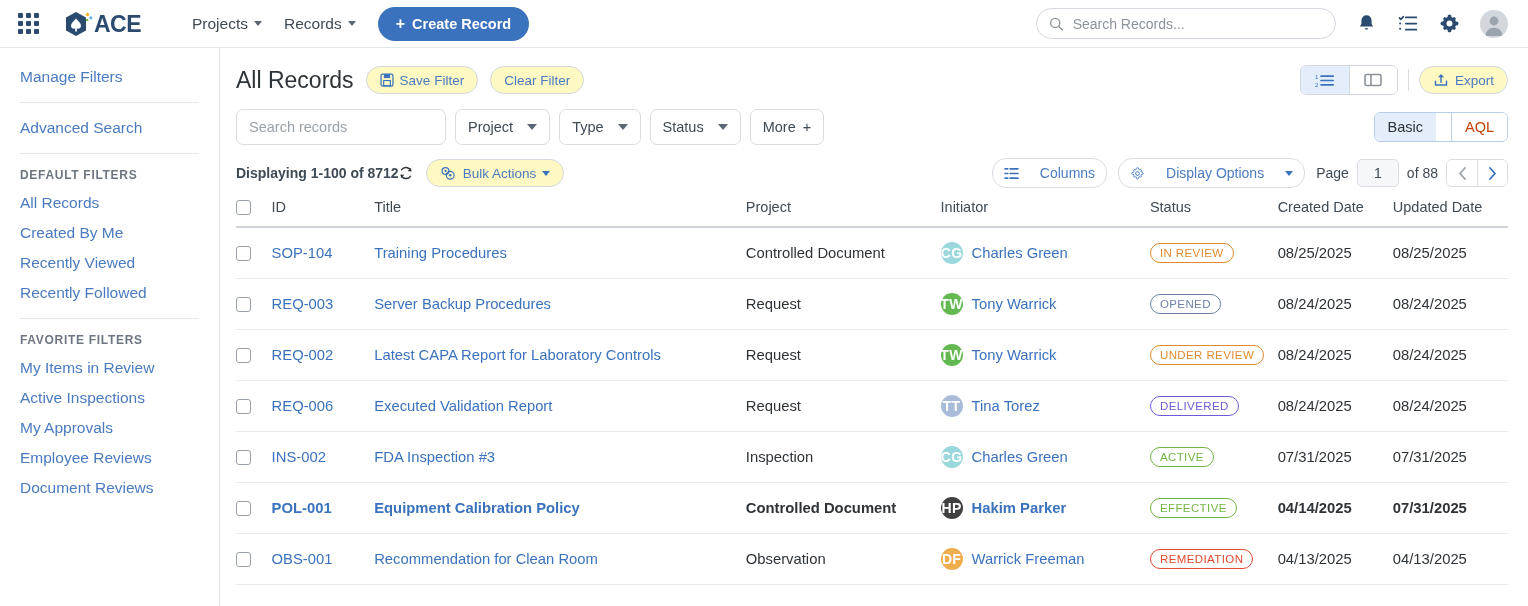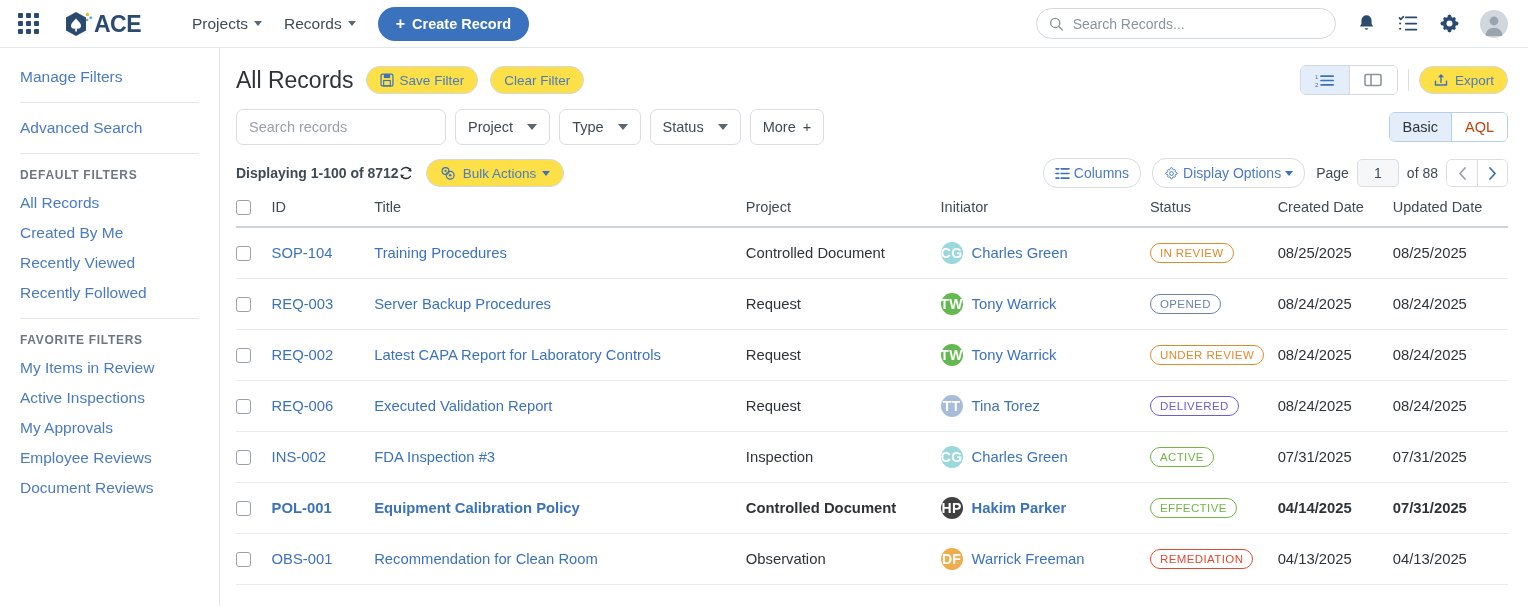--- a/index.html
+++ b/index.html
@@ -138,21 +138,21 @@
   }
   .title-row {
     display: flex;
     align-items: center;
     gap: 12px;
     height: 36px;
   }
   .page-title { font-size: 23px; color: #2e3338; font-weight: normal; white-space: nowrap; }
   .pill-btn {
     border: 1px solid #d3d8de;
-    background: #fde047;
+    background: #fef9c3;
     border-radius: 16px;
     height: 28px;
     padding: 0 13px;
     font-size: 13.5px;
     font-family: inherit;
     color: #4a7bc0;
     display: inline-flex;
     align-items: center;
     gap: 6px;
     cursor: pointer;
@@ -216,20 +216,21 @@
     border-right: 5px solid transparent;
     border-top: 6px solid #5a6673;
   }
   .basic-aql {
     margin-left: auto;
     display: flex;
     border: 1px solid #b9cfe8;
     border-radius: 6px;
     overflow: hidden;
     height: 30px;
+    gap: 15px;
   }
   .basic-aql div {
     padding: 0 13px;
     display: flex; align-items: center;
     font-size: 14.5px;
     cursor: pointer;
     background: #fff;
     color: #c2410c;
   }
   .basic-aql div.active { background: #e4eefb; color: #2e3338; }
@@ -255,21 +256,21 @@
     height: 30px;
     border: 1px solid #d9dde2;
     border-radius: 14px;
     background: #fff;
     padding: 0 11px;
     font-size: 14px;
     font-family: inherit;
     color: #4a7bc0;
     display: inline-flex;
     align-items: center;
-    gap: 4px;
+    gap: 21px;
     cursor: pointer;
     white-space: nowrap;
   }
   .pager { display: flex; align-items: center; gap: 8px; font-size: 14px; color: #3f4a55; }
   .page-input {
     width: 42px; height: 28px;
     border: 1px solid #d9dde2;
     border-radius: 5px;
     text-align: center;
     font-size: 14px;

